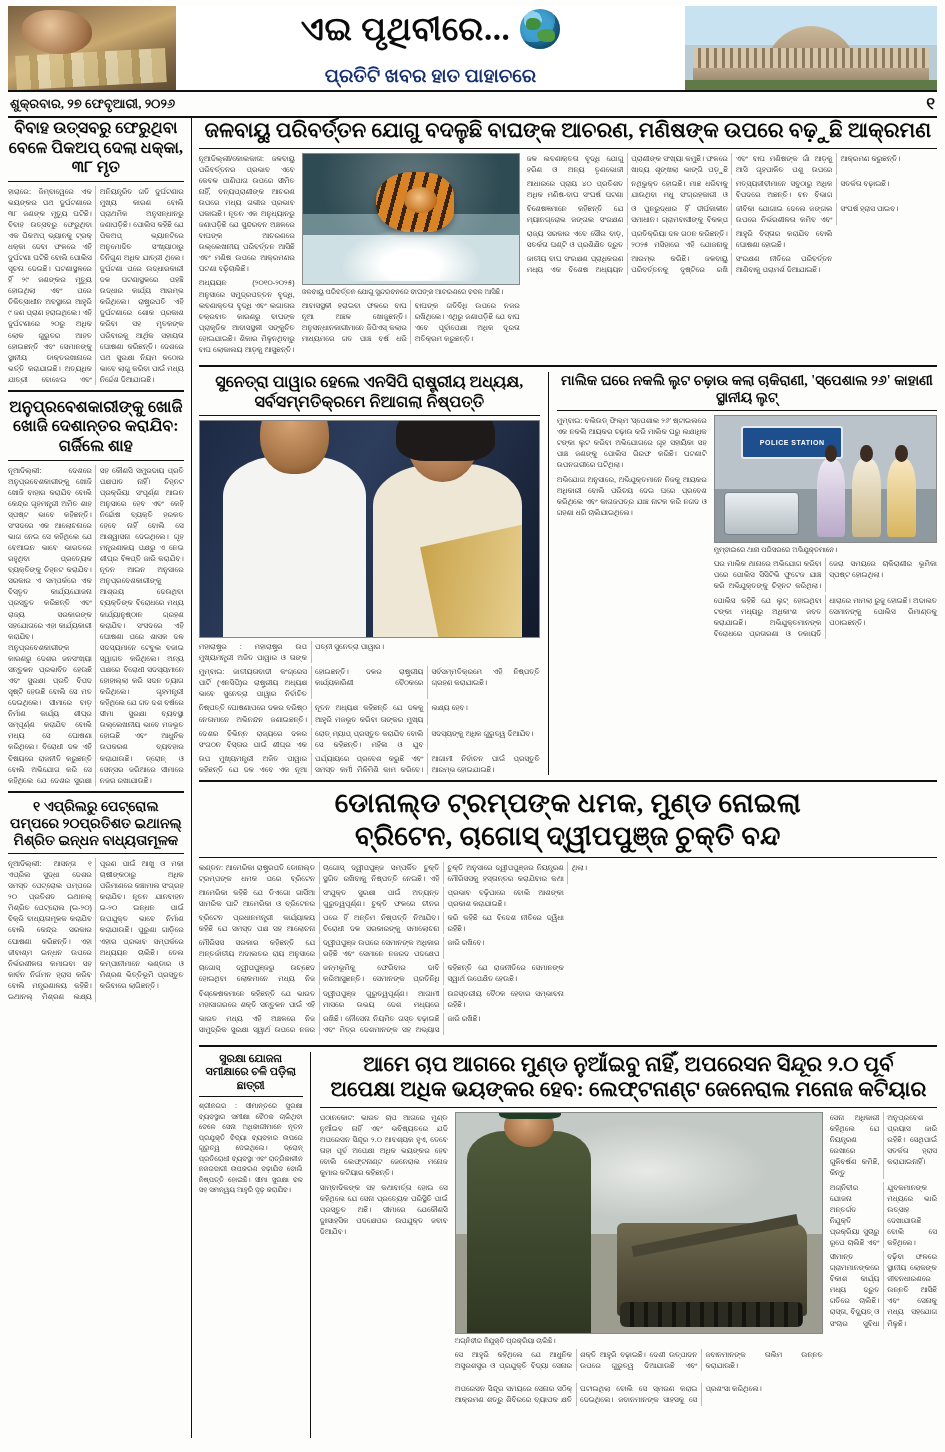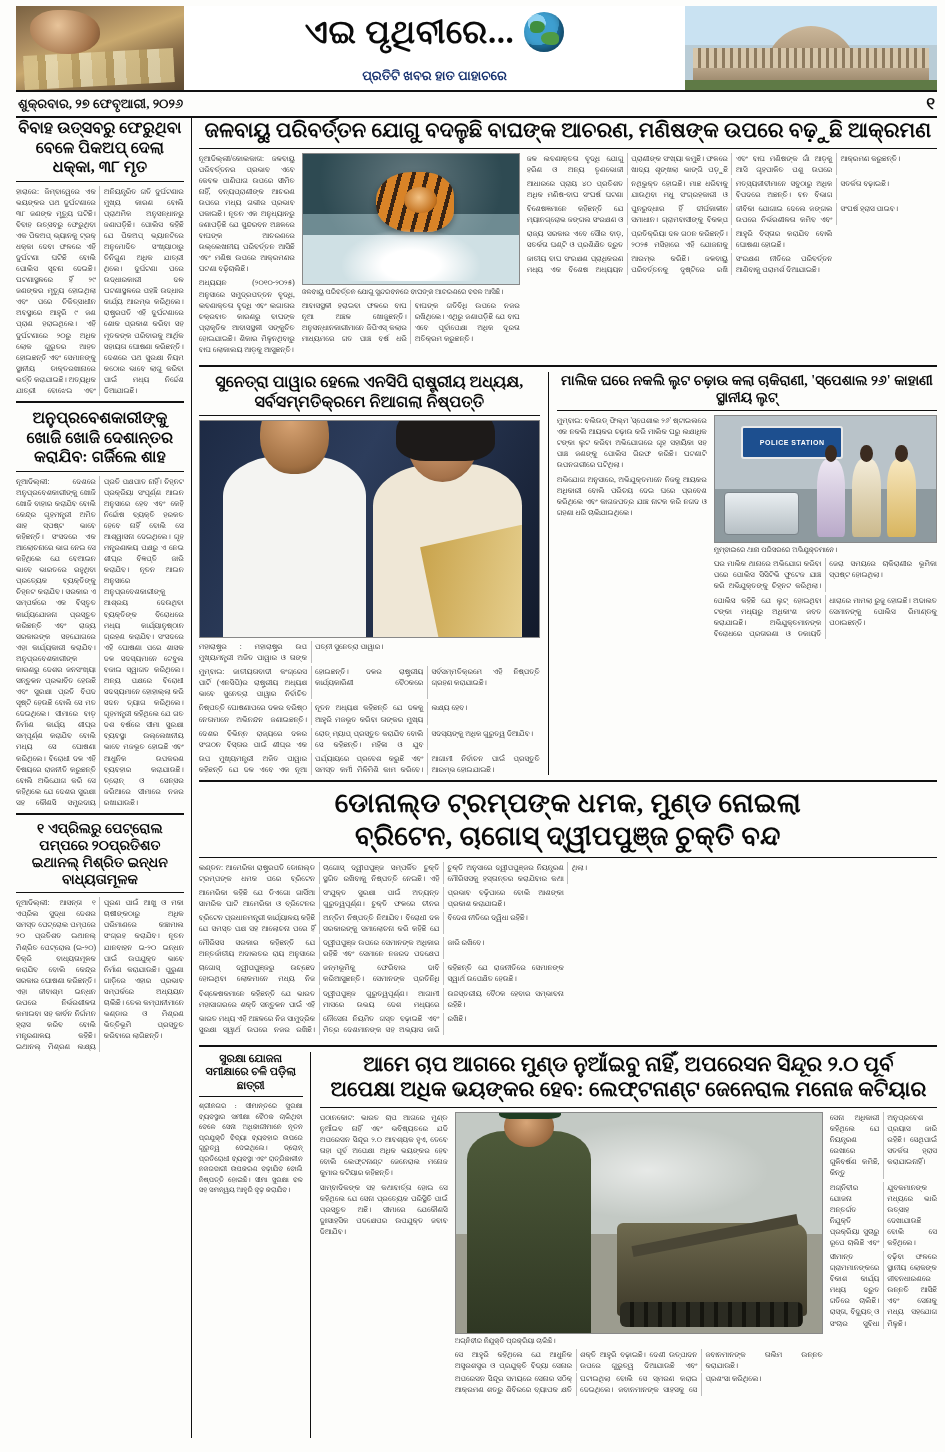--- a/index.html
+++ b/index.html
@@ -7,21 +7,21 @@
   body {
     width:945px; height:1452px;
     font-family:"Liberation Sans", sans-serif;
     color:#111;
     overflow:hidden;
   }
   .page {
     position:relative;
     width:945px; height:1452px;
     background:#fdfdfb;
-    padding:6px 8px 4px 16px;
+    padding:6px 8px 4px 8px;
   }
 
   
   .masthead {
     position:relative;
     height:86px;
     border-bottom:2px solid #111;
     display:flex; align-items:stretch;
   }
   .mast-photo-left {
@@ -63,21 +63,21 @@
   .globe:before{
     content:""; position:absolute; left:6px; top:9px; width:15px; height:12px;
     background:#3f8f3f; border-radius:45% 55% 60% 40%;
   }
   .globe:after{
     content:""; position:absolute; right:5px; bottom:7px; width:18px; height:13px;
     background:#4f9b45; border-radius:55% 45% 40% 60%;
   }
   .mast-sub {
     font-family:"Liberation Serif", serif;
-    font-size:13px; margin-top:16px; color:#15306e; font-weight:bold;
+    font-size:19px; margin-top:16px; color:#15306e; font-weight:bold;
   }
   .mast-photo-right {
     width:252px; position:relative; overflow:hidden;
     background:linear-gradient(#c9e2f2 0 46%, #b9ccd6 46% 100%);
     border-left:1px solid #fff;
   }
   .parliament-dome{
     position:absolute; left:50%; transform:translateX(-50%);
     bottom:18px; width:92px; height:46px;
     border-radius:46px 46px 0 0;
@@ -107,21 +107,21 @@
   .headline {
     font-family:"Liberation Serif", serif;
     font-weight:bold; color:#0a0a0a; text-align:center;
     line-height:1.22;
   }
   .hl-xl { font-size:27px; letter-spacing:.2px; }
   .hl-lg { font-size:21px; }
   .hl-md { font-size:16px; }
   .hl-sm { font-size:14px; }
   .body-text {
-    font-family:Liberation Serif, serif;
+    font-family:Liberation Sans, sans-serif;
     font-size:7.3px; line-height:1.52; text-align:justify;
     hyphens:auto; color:#1a1a1a;
   }
   .body-text.sm { font-size:7px; line-height:1.5; }
   .caption {
     font-family:"Liberation Serif", serif;
     font-size:7px; line-height:1.45; text-align:justify; color:#222;
   }
   .photo {
     position:relative; overflow:hidden; border:1px solid #888;
@@ -442,21 +442,21 @@
                 <div class="ap-smoke"></div>
                 <div class="ap-tank"></div>
                 <div class="ap-barrel"></div>
                 <div class="ap-wheels"></div>
                 <div class="ap-soldier">
                   <div class="ap-beret"></div>
                 </div>
               </div>
               <div class="caption" style="margin-top:2px;">ଅଗ୍ନିବୀର ନିଯୁକ୍ତି ପ୍ରକ୍ରିୟା ଚାଲିଛି।</div>
               <div class="body-text cols3 colrule" style="margin-top:3px;">ସେ ଆହୁରି କହିଥିଲେ ଯେ ଆଧୁନିକ ଅସ୍ତ୍ରଶସ୍ତ୍ର ଓ ପ୍ରଯୁକ୍ତି ବିଦ୍ୟା ସେନାର ଶକ୍ତି ଆହୁରି ବଢ଼ାଇଛି। ଦେଶୀ ଉତ୍ପାଦନ ଉପରେ ଗୁରୁତ୍ୱ ଦିଆଯାଉଛି ଏବଂ ଜବାନମାନଙ୍କ ତାଲିମ ଉନ୍ନତ କରାଯାଉଛି।</div>
-              <div class="body-text cols3 colrule" style="margin-top:2px;">ଅପରେସନ ସିନ୍ଦୂର ସମୟରେ ସେନାର ସଠିକ୍ ଆକ୍ରମଣ ଶତ୍ରୁ ଶିବିରରେ ବ୍ୟାପକ କ୍ଷତି ଘଟାଇଥିଲା ବୋଲି ସେ ସ୍ମରଣ କରାଇ ଦେଇଥିଲେ। ଜବାନମାନଙ୍କ ସାହସକୁ ସେ ପ୍ରଶଂସା କରିଥିଲେ।</div>
+              <div class="body-text cols3 colrule" style="margin-top:12px;">ଅପରେସନ ସିନ୍ଦୂର ସମୟରେ ସେନାର ସଠିକ୍ ଆକ୍ରମଣ ଶତ୍ରୁ ଶିବିରରେ ବ୍ୟାପକ କ୍ଷତି ଘଟାଇଥିଲା ବୋଲି ସେ ସ୍ମରଣ କରାଇ ଦେଇଥିଲେ। ଜବାନମାନଙ୍କ ସାହସକୁ ସେ ପ୍ରଶଂସା କରିଥିଲେ।</div>
             </div>
 
             <div style="flex:1;">
               <div class="body-text cols2 colrule">ସେନା ଅଧିକାରୀ କହିଥିଲେ ଯେ ନିୟନ୍ତ୍ରଣ ରେଖାରେ ଗୁଳିବର୍ଷଣ କମିଛି, କିନ୍ତୁ ଅନୁପ୍ରବେଶ ପ୍ରୟାସ ଜାରି ରହିଛି। ସେଥିପାଇଁ ସତର୍କତା ହ୍ରାସ କରାଯାଇନାହିଁ।</div>
               <div class="body-text cols2 colrule" style="margin-top:3px;">ଅଗ୍ନିବୀର ଯୋଜନା ଅନ୍ତର୍ଗତ ନିଯୁକ୍ତି ପ୍ରକ୍ରିୟା ସୁଚାରୁ ରୂପେ ଚାଲିଛି ଏବଂ ଯୁବକମାନଙ୍କ ମଧ୍ୟରେ ଭାରି ଉତ୍ସାହ ଦେଖାଯାଉଛି ବୋଲି ସେ କହିଥିଲେ।</div>
               <div class="body-text cols2 colrule" style="margin-top:3px;">ସୀମାନ୍ତ ଗ୍ରାମମାନଙ୍କରେ ବିକାଶ କାର୍ଯ୍ୟ ମଧ୍ୟ ଦ୍ରୁତ ଗତିରେ ଚାଲିଛି। ରାସ୍ତା, ବିଦ୍ୟୁତ୍ ଓ ସଂଚାର ସୁବିଧା ବଢ଼ିବା ଫଳରେ ସ୍ଥାନୀୟ ଲୋକଙ୍କ ଜୀବନଧାରଣରେ ଉନ୍ନତି ଆସିଛି ଏବଂ ସେନାକୁ ମଧ୍ୟ ସହଯୋଗ ମିଳୁଛି।</div>
             </div>
           </div>
         </div>
       </div>

